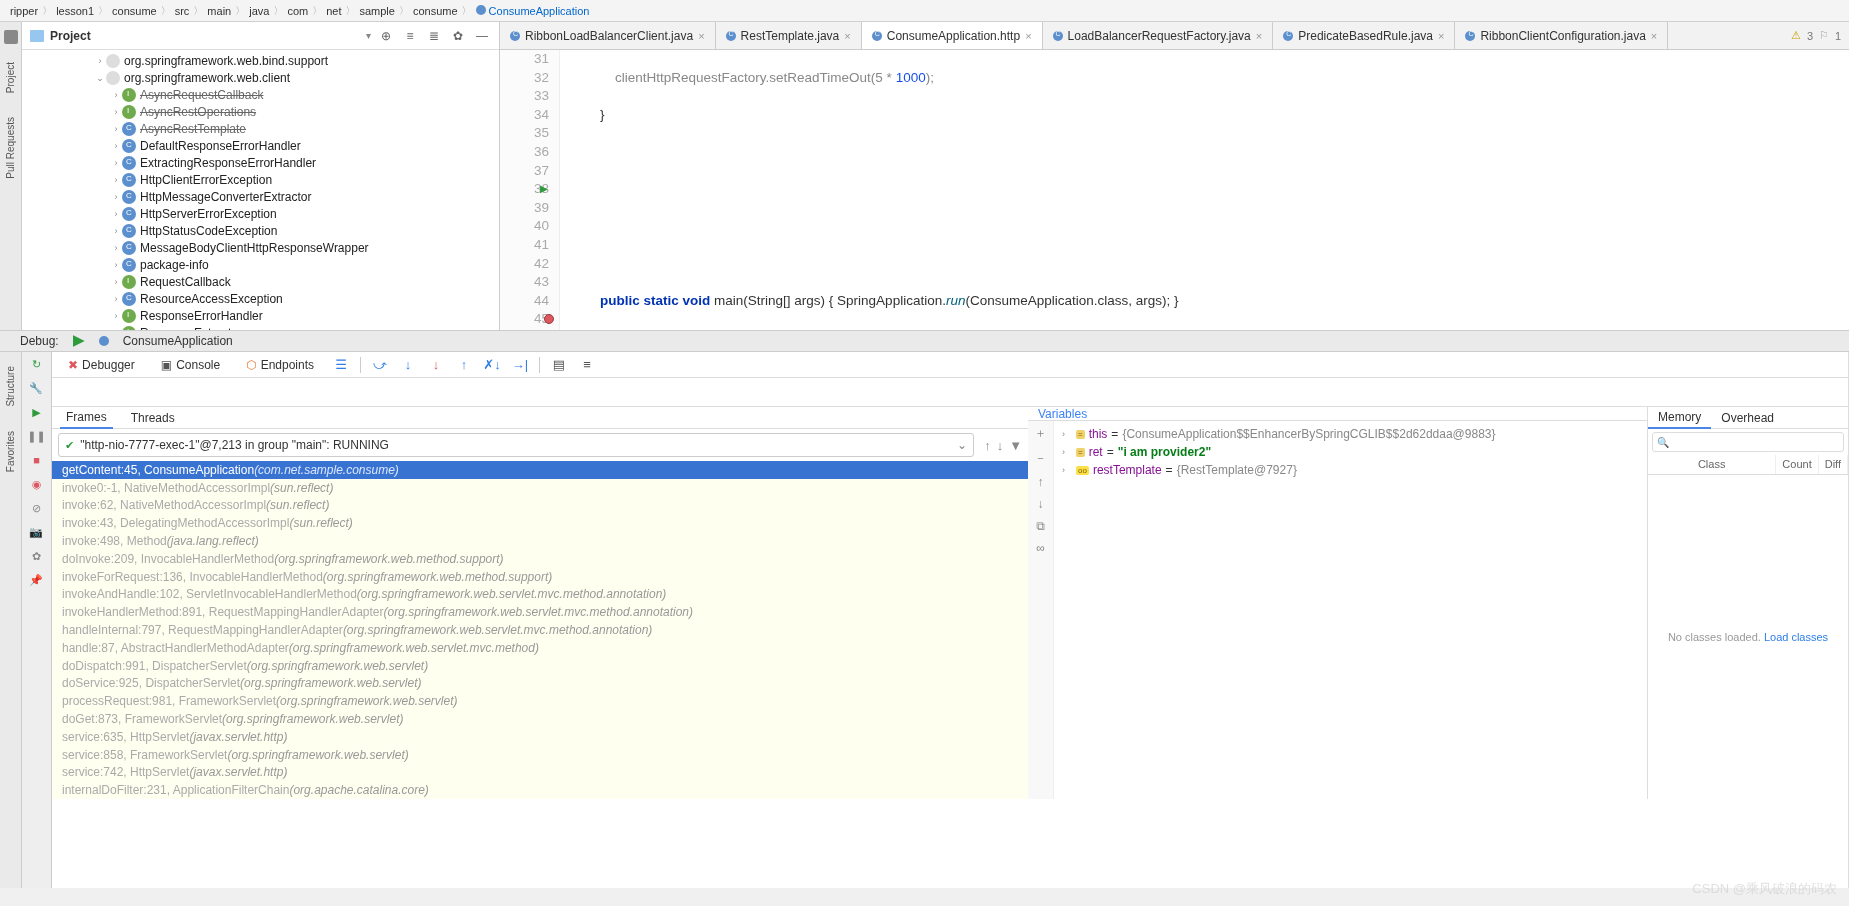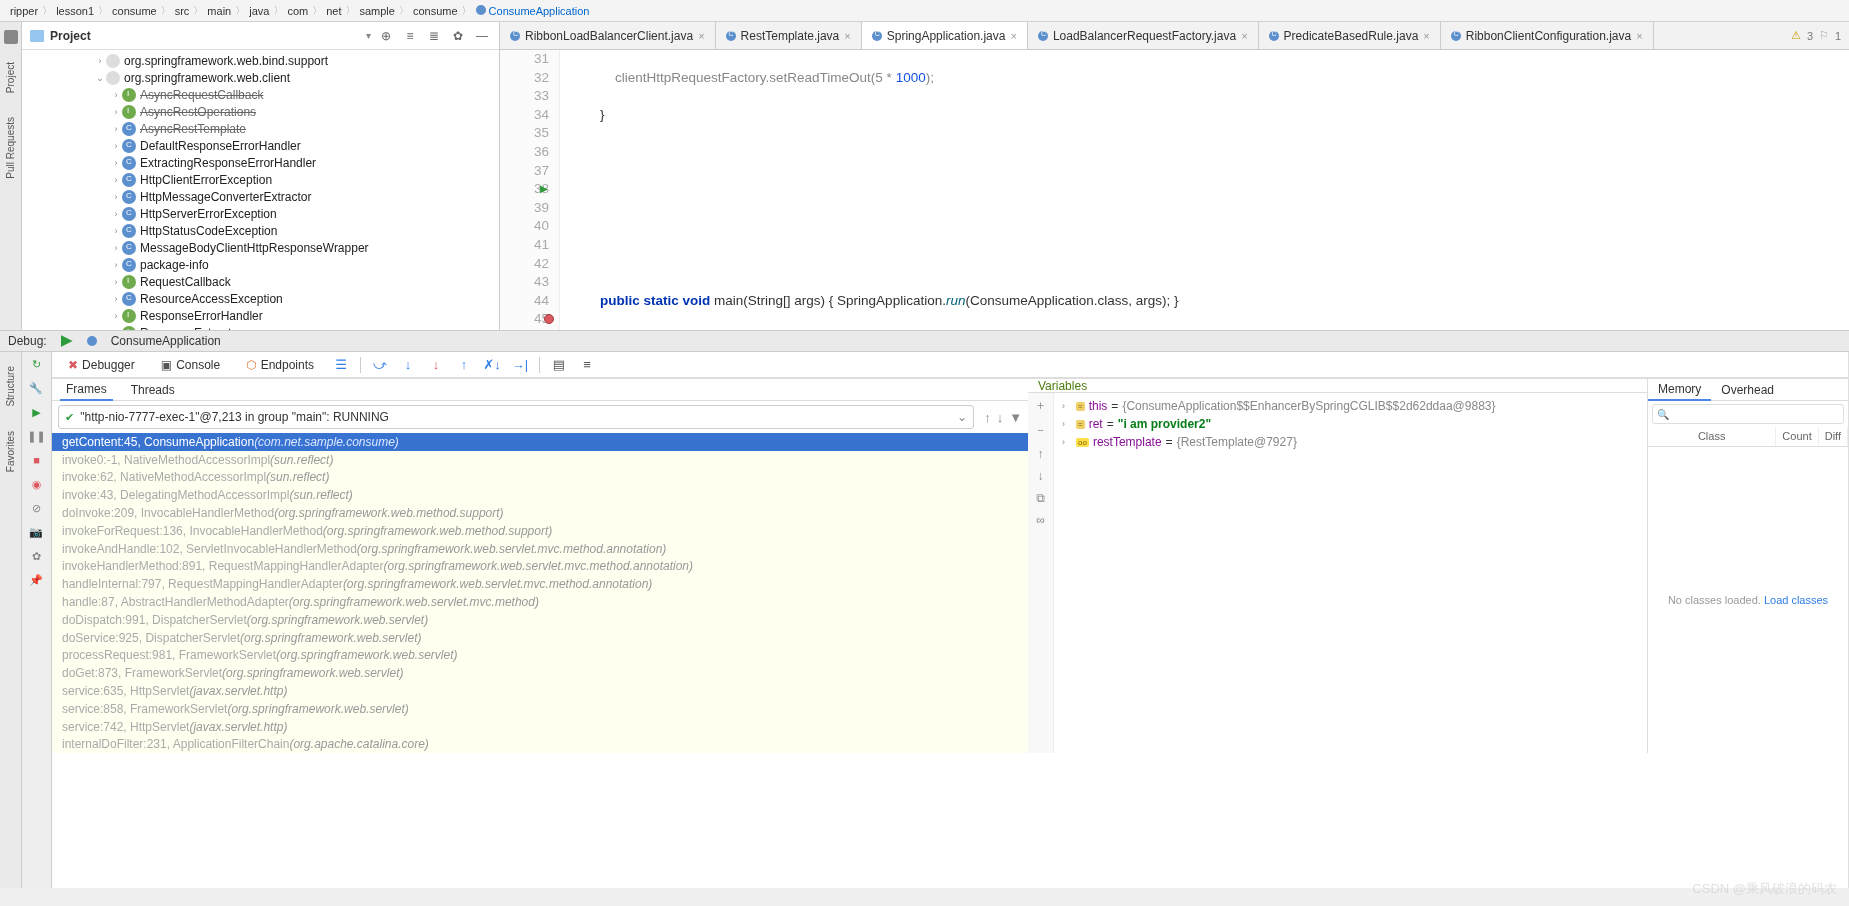--- a/index.html
+++ b/index.html
@@ -40,21 +40,21 @@
 .pin-ico { color: #aaa; }
 .code { flex: 1; display: flex; font-family: "Consolas", monospace; font-size: 13.5px; overflow: hidden; }
 .gutter { width: 60px; background: #fbfbfb; border-right: 1px solid #eee; text-align: right; color: #aaa; padding-right: 10px; line-height: 18.6px; position: relative; }
 .gutter .run-arrow { position: absolute; left: 40px; color: #2e9c3c; font-size: 10px; }
 .gutter .bp { position: absolute; left: 44px; width: 10px; height: 10px; background: #db5860; border-radius: 50%; border: 1px solid #a03838; }
 .code-lines { flex: 1; line-height: 18.6px; white-space: pre; overflow: hidden; }
 .code-lines .l { height: 18.6px; padding-left: 10px; }
 .kw { color: #0033b3; font-weight: bold; }
 .str { color: #067d17; font-weight: bold; }
 .fn { color: #00627a; }
-.debug-header { height: 22px; background: #eaeaea; border-top: 1px solid #ccc; border-bottom: 1px solid #ccc; display: flex; align-items: center; padding: 0 8px; gap: 14px; font-size: 12px; }
+.debug-header { height: 22px; background: #eaeaea; border-top: 1px solid #ccc; border-bottom: 1px solid #ccc; display: flex; align-items: center; padding: 0 20px; gap: 14px; font-size: 12px; }
 .debug-header .run-ico { width: 12px; height: 12px; background: #2e9c3c; clip-path: polygon(0 0, 100% 50%, 0 100%); }
 .debug-header .file-ico { width: 10px; height: 10px; background: #5c8fcd; border-radius: 50%; }
 .debug-area { display: flex; height: 536px; background: #fff; }
 .debug-left-rail { width: 30px; background: #eee; border-right: 1px solid #ccc; display: flex; flex-direction: column; align-items: center; padding-top: 4px; gap: 8px; }
 .debug-left-rail .di { width: 16px; height: 16px; display: flex; align-items: center; justify-content: center; cursor: pointer; font-size: 11px; }
 .debug-middle { flex: 1; display: flex; flex-direction: column; border-right: 1px solid #ddd; min-width: 0; }
 .debug-toolbar { height: 26px; border-bottom: 1px solid #ddd; display: flex; align-items: center; padding: 0 8px; gap: 10px; }
 .debug-toolbar .dt-tab { font-size: 12px; padding: 3px 8px; cursor: pointer; display: flex; align-items: center; gap: 4px; }
 .debug-toolbar .sep { width: 1px; height: 16px; background: #ccc; }
 .debug-toolbar .dbgbtn { width: 18px; height: 18px; display: flex; align-items: center; justify-content: center; color: #2e7de9; cursor: pointer; font-size: 13px; }
@@ -66,21 +66,21 @@
 .thread-selector .td-arrow { margin-left: auto; color: #888; }
 .thread-nav { display: flex; gap: 6px; align-items: center; }
 .thread-nav .nb { color: #888; cursor: pointer; font-size: 13px; }
 .frames-list { flex: 1; overflow-y: auto; background: #fffff0; }
 .frames-list .fr { height: 17.8px; padding: 0 10px; font-size: 12px; display: flex; align-items: center; cursor: pointer; white-space: nowrap; }
 .frames-list .fr.sel { background: #3873d2; color: #fff; }
 .frames-list .fr .fg { color: #999; font-style: italic; }
 .frames-list .fr.sel .fg { color: #dbe7ff; font-style: italic; }
 .frames-list .fr.dim { color: #aaa; }
 .variables-panel { width: 620px; display: flex; flex-direction: column; border-right: 1px solid #ddd; }
-.variables-panel .vp-title { height: 14px; border-bottom: 1px solid #ddd; display: flex; align-items: center; padding: 0 10px; font-size: 12px; color: #4d7c0f; }
+.variables-panel .vp-title { height: 14px; border-bottom: 1px solid #ddd; display: flex; align-items: center; padding: 0 10px; font-size: 12px; color: #3b82f6; }
 .var-tools { width: 26px; background: #f8f8f8; border-right: 1px solid #eee; display: flex; flex-direction: column; align-items: center; padding-top: 4px; gap: 8px; }
 .var-tools .vt { color: #888; font-size: 12px; cursor: pointer; }
 .var-body { display: flex; flex: 1; }
 .var-list { flex: 1; padding: 4px 8px; font-size: 12px; }
 .var-row { height: 18px; display: flex; align-items: center; gap: 4px; }
 .var-row .va { color: #888; font-size: 9px; width: 10px; }
 .var-row .vn { color: #871094; }
 .var-row .vv { color: #333; }
 .var-row .vv.str { color: #067d17; font-weight: bold; }
 .var-row .vv.obj { color: #888; }
@@ -92,21 +92,21 @@
 .mem-search { height: 20px; margin: 3px 4px; border: 1px solid #ddd; border-radius: 3px; display: flex; align-items: center; padding: 0 4px; }
 .mem-search .ms-ico { color: #aaa; font-size: 10px; }
 .mem-head { height: 20px; border-bottom: 1px solid #ddd; display: flex; font-size: 11px; color: #666; }
 .mem-head .mh { padding: 3px 6px; border-right: 1px solid #eee; }
 .mem-body { flex: 1; display: flex; align-items: center; justify-content: center; font-size: 11px; color: #999; text-align: center; padding: 10px; }
 .mem-body .link { color: #2e7de9; cursor: pointer; }
 .far-left-rail { width: 22px; background: #eaeaea; border-right: 1px solid #ccc; display: flex; flex-direction: column; align-items: center; gap: 12px; padding-top: 8px; }
 .far-left-rail .frtab { writing-mode: vertical-rl; transform: rotate(180deg); font-size: 10px; color: #555; padding: 6px 2px; cursor: pointer; }
 .watermark { position: absolute; right: 12px; bottom: 8px; color: #ccc; font-size: 13px; opacity: 0.6; pointer-events: none; }
 .thread-row-wrap { display: flex; align-items: center; gap: 4px; padding-right: 6px; }
-.clip-row { display: flex; border-top: 1px solid #ddd; }
+.clip-row { display: flex; border-top: 1px solid #ddd; margin-top: 28px; }
 </style>
 </head>
 <body>
 
 <div class="breadcrumbs">
   <span class="bc">ripper</span>
     <span class="sep">〉</span>
   <span class="bc">lesson1</span>
     <span class="sep">〉</span>
   <span class="bc">consume</span>
@@ -245,21 +245,21 @@
             <span>RibbonLoadBalancerClient.java</span>
             <span class="close">×</span>
           </div>
           <div class="tab">
             <span class="dot"></span>
             <span>RestTemplate.java</span>
             <span class="close">×</span>
           </div>
           <div class="tab active">
             <span class="dot"></span>
-            <span>SpringApplication.java</span>
+            <span>ConsumeApplication.http</span>
             <span class="close">×</span>
           </div>
           <div class="tab">
             <span class="dot"></span>
             <span>LoadBalancerRequestFactory.java</span>
             <span class="close">×</span>
           </div>
           <div class="tab">
             <span class="dot"></span>
             <span>PredicateBasedRule.java</span>
@@ -402,20 +402,24 @@
             </div>
             <div class="fr dim">
               <span>invoke:62, NativeMethodAccessorImpl </span>
               <span class="fg">(sun.reflect)</span>
             </div>
             <div class="fr dim">
               <span>invoke:43, DelegatingMethodAccessorImpl </span>
               <span class="fg">(sun.reflect)</span>
             </div>
             <div class="fr dim">
+              <span>invoke:498, Method </span>
+              <span class="fg">(java.lang.reflect)</span>
+            </div>
+            <div class="fr dim">
               <span>doInvoke:209, InvocableHandlerMethod </span>
               <span class="fg">(org.springframework.web.method.support)</span>
             </div>
             <div class="fr dim">
               <span>invokeForRequest:136, InvocableHandlerMethod </span>
               <span class="fg">(org.springframework.web.method.support)</span>
             </div>
             <div class="fr dim">
               <span>invokeAndHandle:102, ServletInvocableHandlerMethod </span>
               <span class="fg">(org.springframework.web.servlet.mvc.method.annotation)</span>

